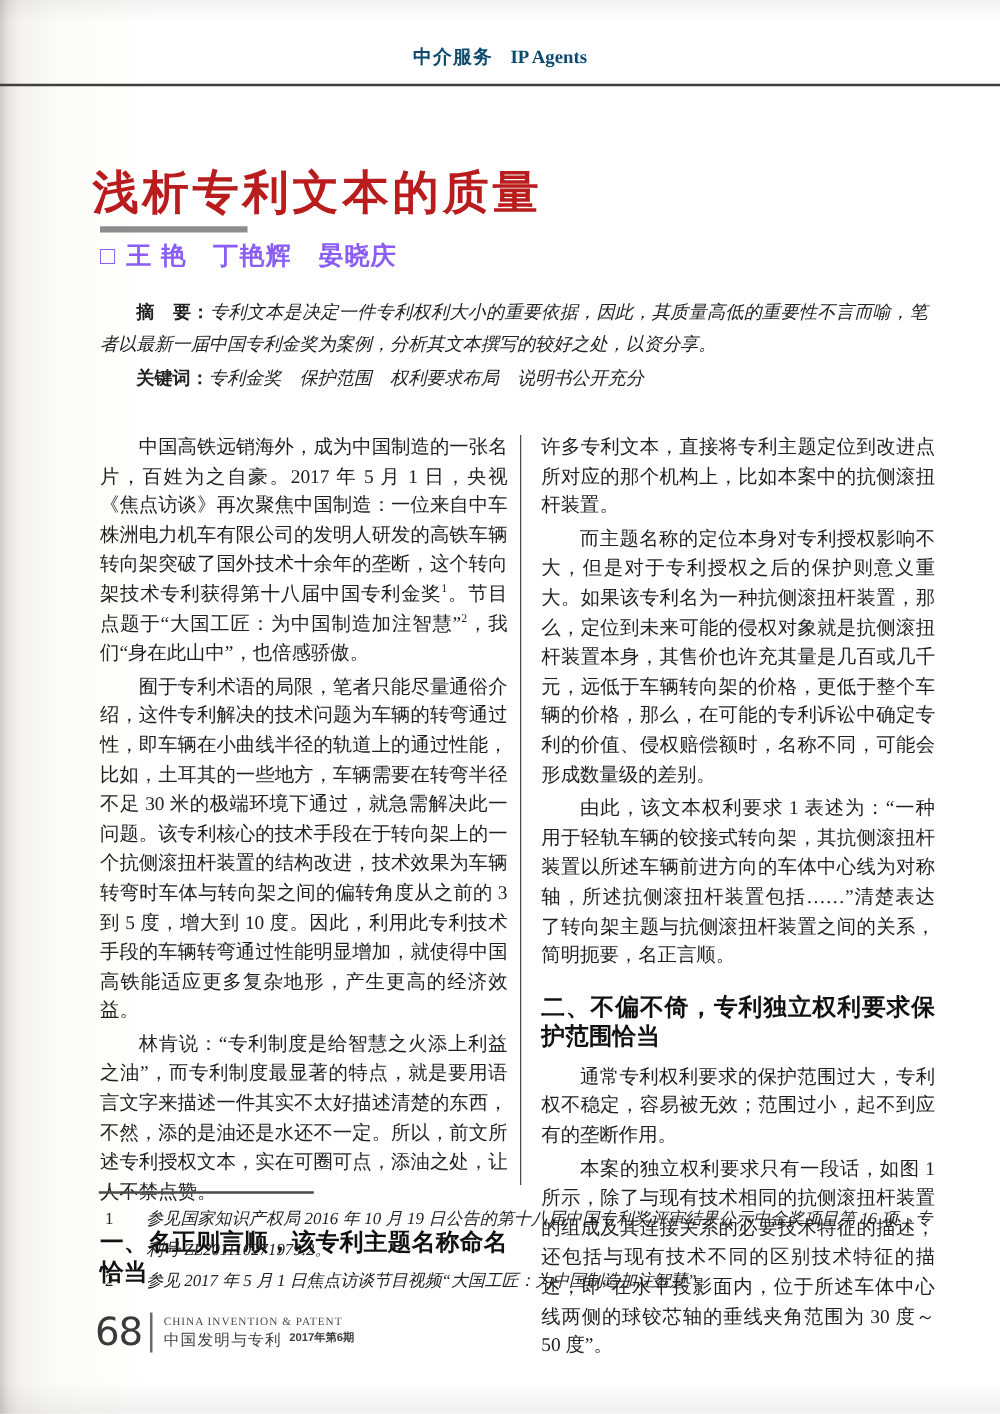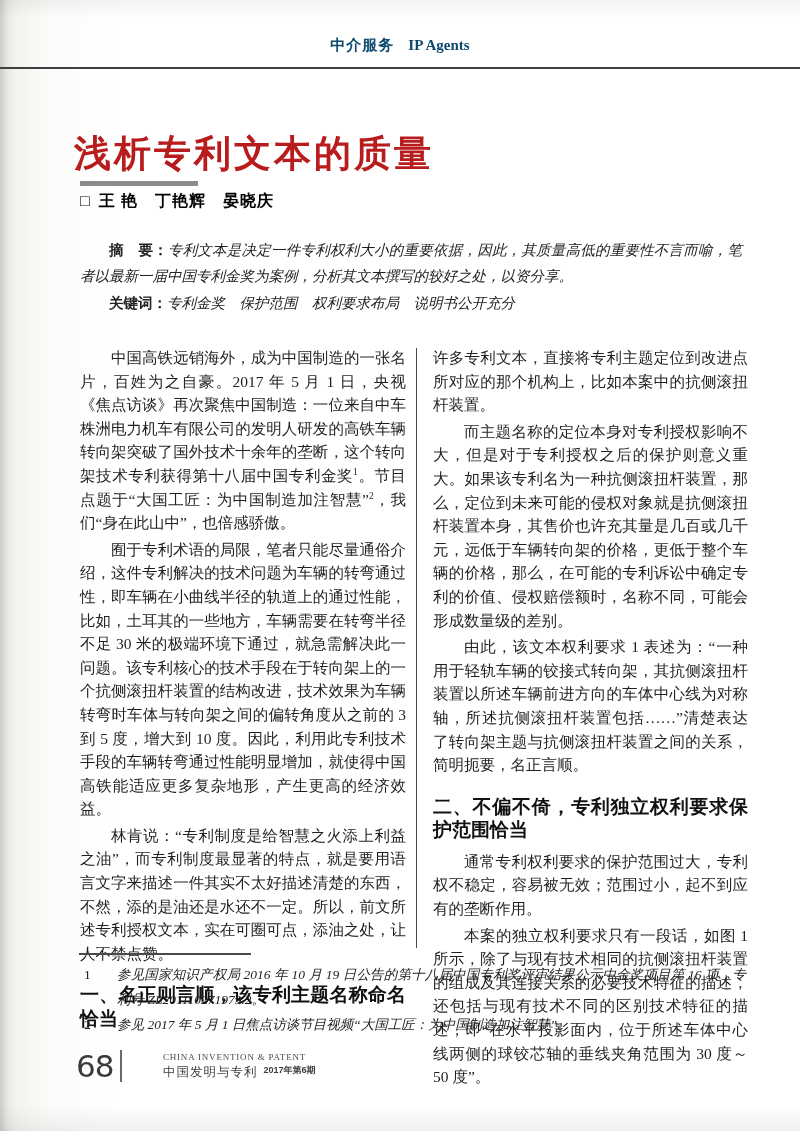--- a/index.html
+++ b/index.html
@@ -16,21 +16,21 @@
   .header-label{top:36px;left:0;width:100%;text-align:center;color:#0c4a6e;}
   .header-cn{font-family:"Liberation Sans","DejaVu Sans",sans-serif;font-weight:700;font-size:15px;letter-spacing:1px;}
   .header-en{font-family:"Liberation Serif","DejaVu Serif",serif;font-weight:700;font-size:15px;margin-left:14px;}
   .header-rule{top:67px;left:0;width:100%;height:2px;background:#3f3f3f;}
 
   
   .article-title{top:101px;left:74px;font-size:37px;font-weight:700;color:#b91c1c;letter-spacing:3px;
                  font-family:"Liberation Serif","DejaVu Serif",serif;margin-top:28px;}
   .author-bar{top:181px;left:80px;width:118px;height:5px;background:#8c8c8c;}
   .authors{top:191px;left:80px;font-family:"Liberation Sans","DejaVu Sans",sans-serif;
-           font-weight:700;font-size:16px;color:#000000;letter-spacing:1px;}
+           font-weight:700;font-size:20px;color:#8b5cf6;letter-spacing:1px;}
   .author-marker{margin-right:8px;font-weight:400;}
 
   
   .abstract-block{top:237px;left:80px;width:662px;color:#222;}
   .abstract-block p{margin:0;font-size:14.5px;line-height:26px;text-align:justify;text-indent:2em;}
   .kai{font-style:italic;font-family:"Liberation Serif","DejaVu Serif",serif;}
   .blk-label{font-style:normal;font-weight:700;font-family:"Liberation Sans","DejaVu Sans",sans-serif;}
   .keywords-line{margin-top:1px !important;}
 
   
@@ -49,21 +49,21 @@
   .footnotes{top:962px;left:80px;width:666px;font-size:13.5px;line-height:25px;color:#222;}
   .fn-row{display:flex;}
   .fn-num{width:33px;flex:0 0 33px;font-style:normal;padding-left:4px;}
   .fn-text{flex:1;text-align:justify;}
 
   
   .page-footer{top:1048px;left:76px;display:flex;align-items:center;color:#3d3d3d;}
   .page-number{font-family:"DejaVu Sans","Liberation Sans",sans-serif;font-size:31px;font-weight:400;
                letter-spacing:-1px;color:#3a3a3a;}
   .footer-divider{width:1.5px;height:32px;background:#6a6a6a;margin:0 9px 0 7px;}
-  .journal-block{display:flex;flex-direction:column;justify-content:center;line-height:1.2;margin-left:32px;}
+  .journal-block{display:flex;flex-direction:column;justify-content:center;line-height:1.2;}
   .journal-en{font-family:"Liberation Serif","DejaVu Serif",serif;font-size:9px;letter-spacing:0.8px;color:#4a4a4a;}
   .journal-cn-line{margin-top:2px;display:flex;align-items:flex-start;}
   .journal-cn{font-family:"Liberation Sans","DejaVu Sans",sans-serif;font-size:12.5px;color:#3e3e3e;letter-spacing:1px;}
   .journal-issue{font-family:"Liberation Sans","DejaVu Sans",sans-serif;font-weight:700;font-size:9px;color:#3e3e3e;margin-left:6px;}
 </style>
 </head>
 <body>
 
 <div class="abs header-label">
   <span class="header-cn">中介服务</span><span class="header-en">IP Agents</span>

